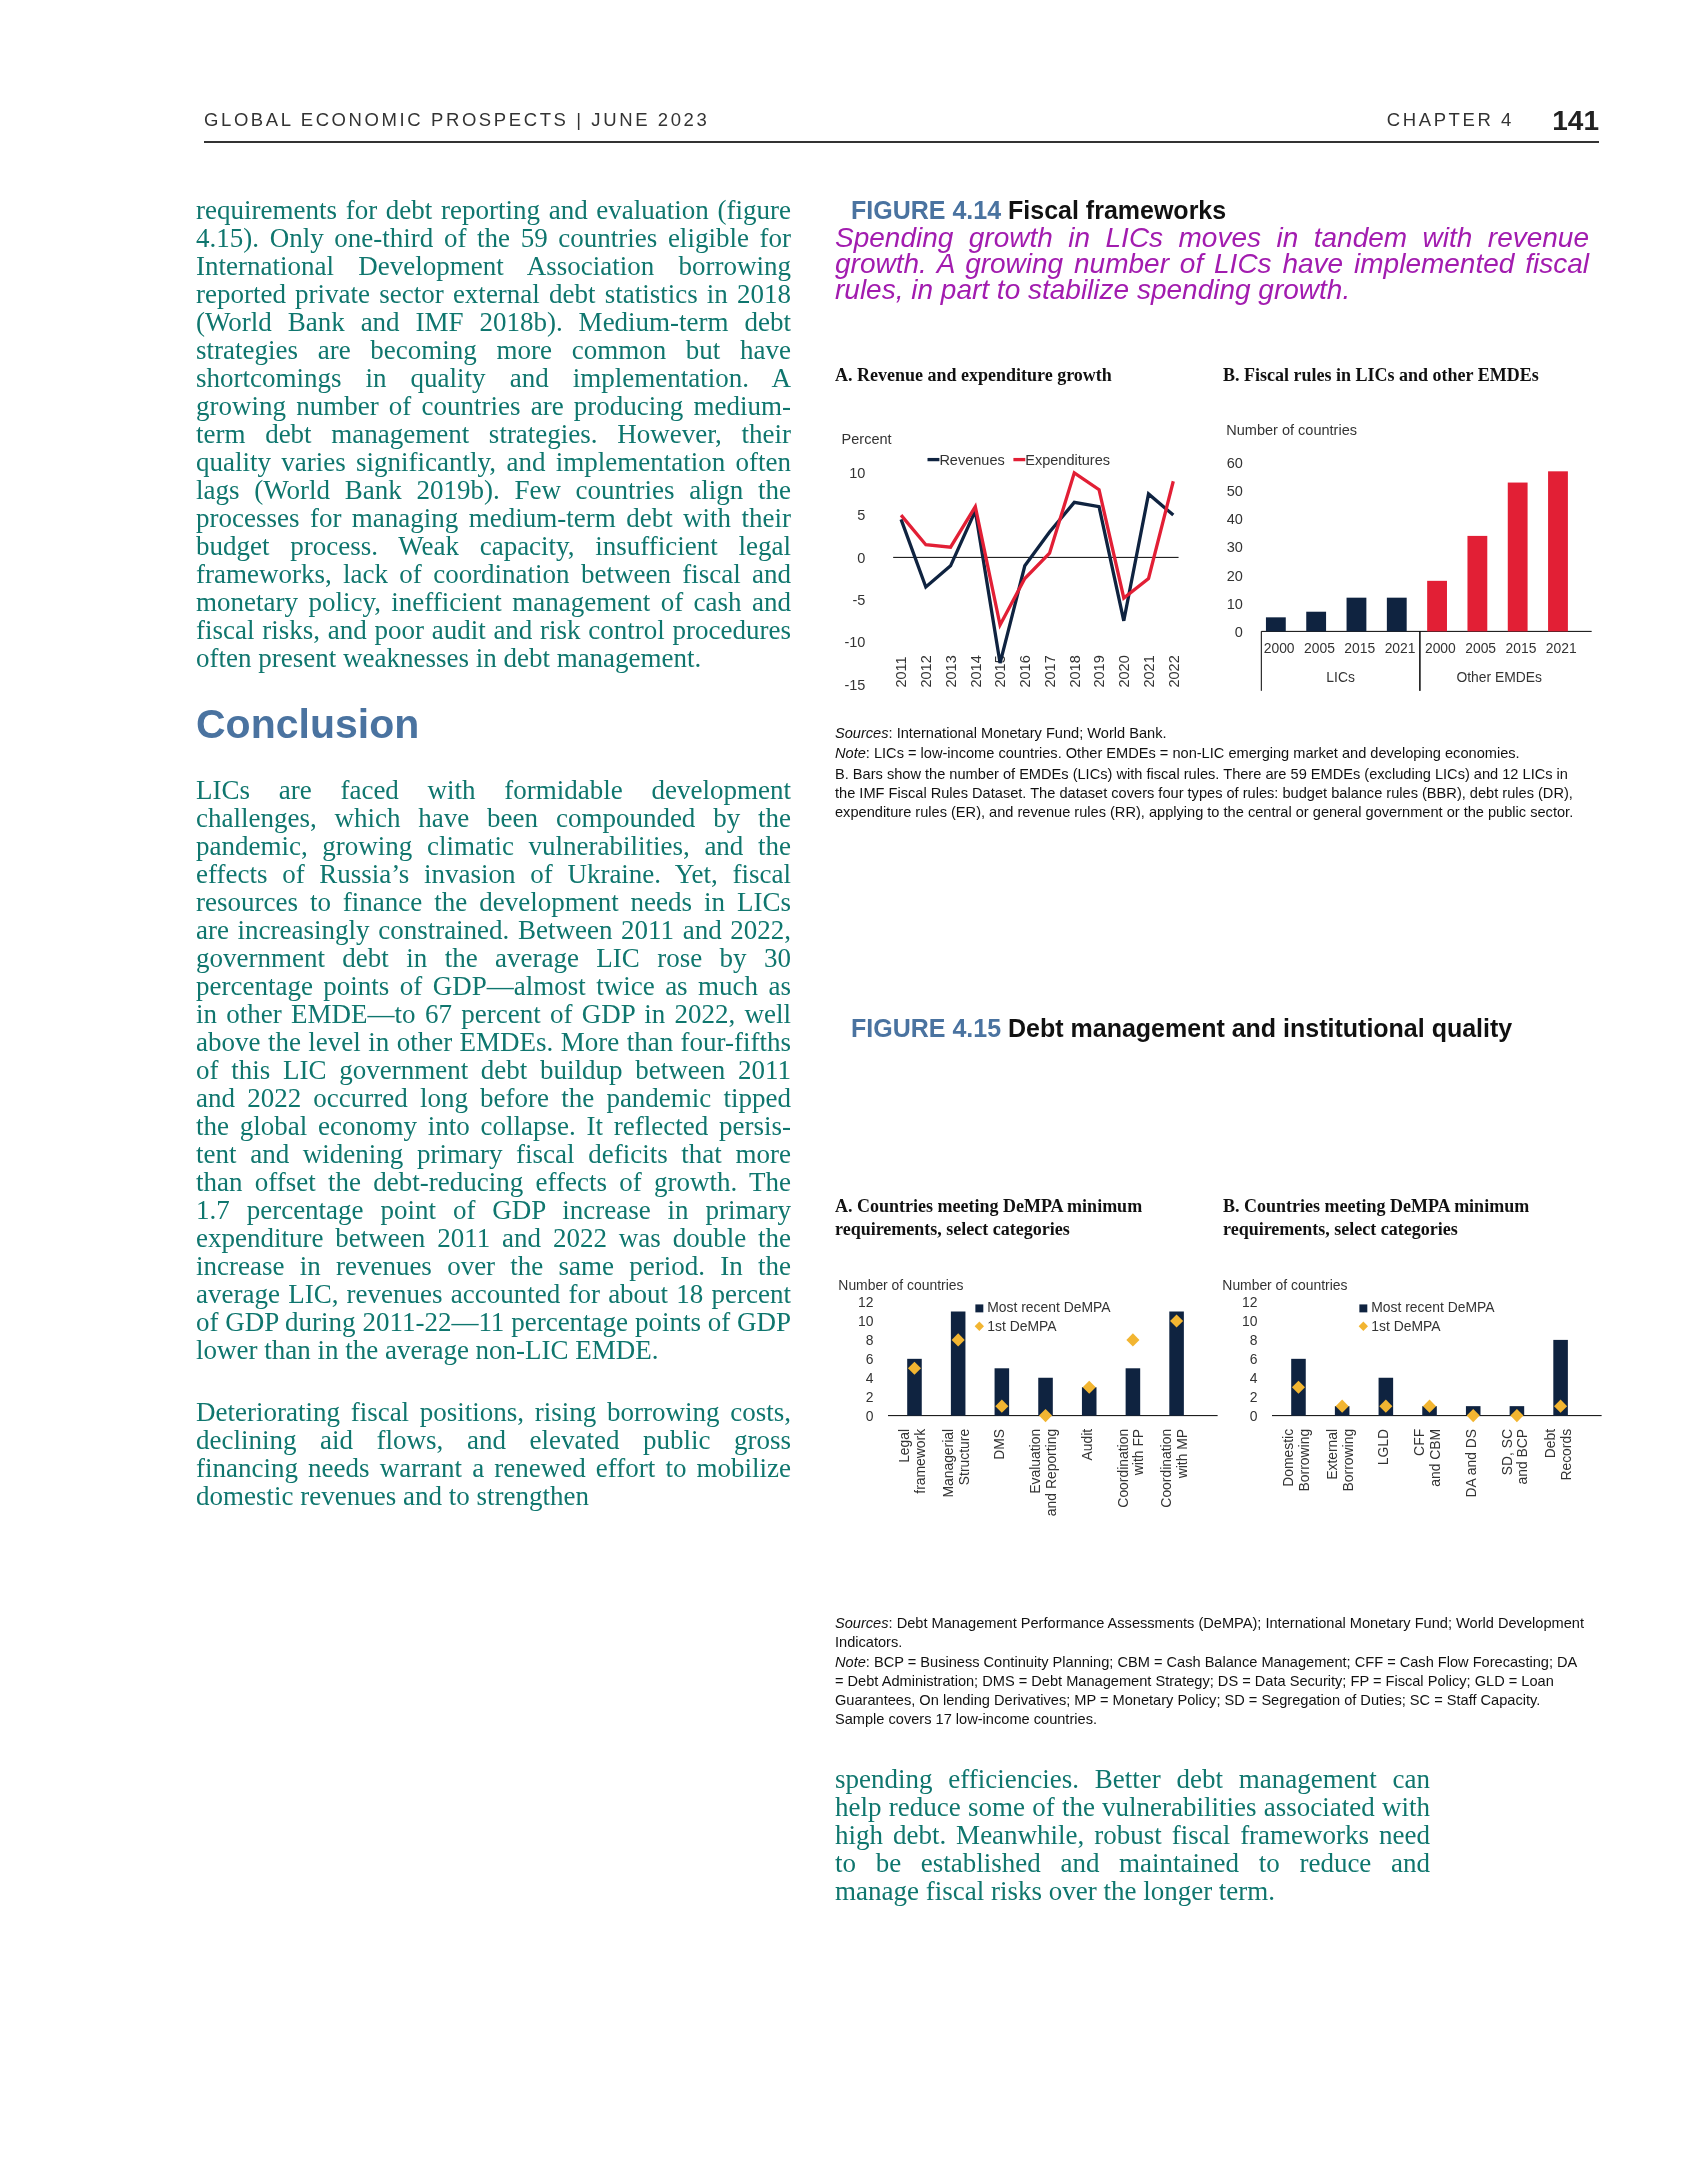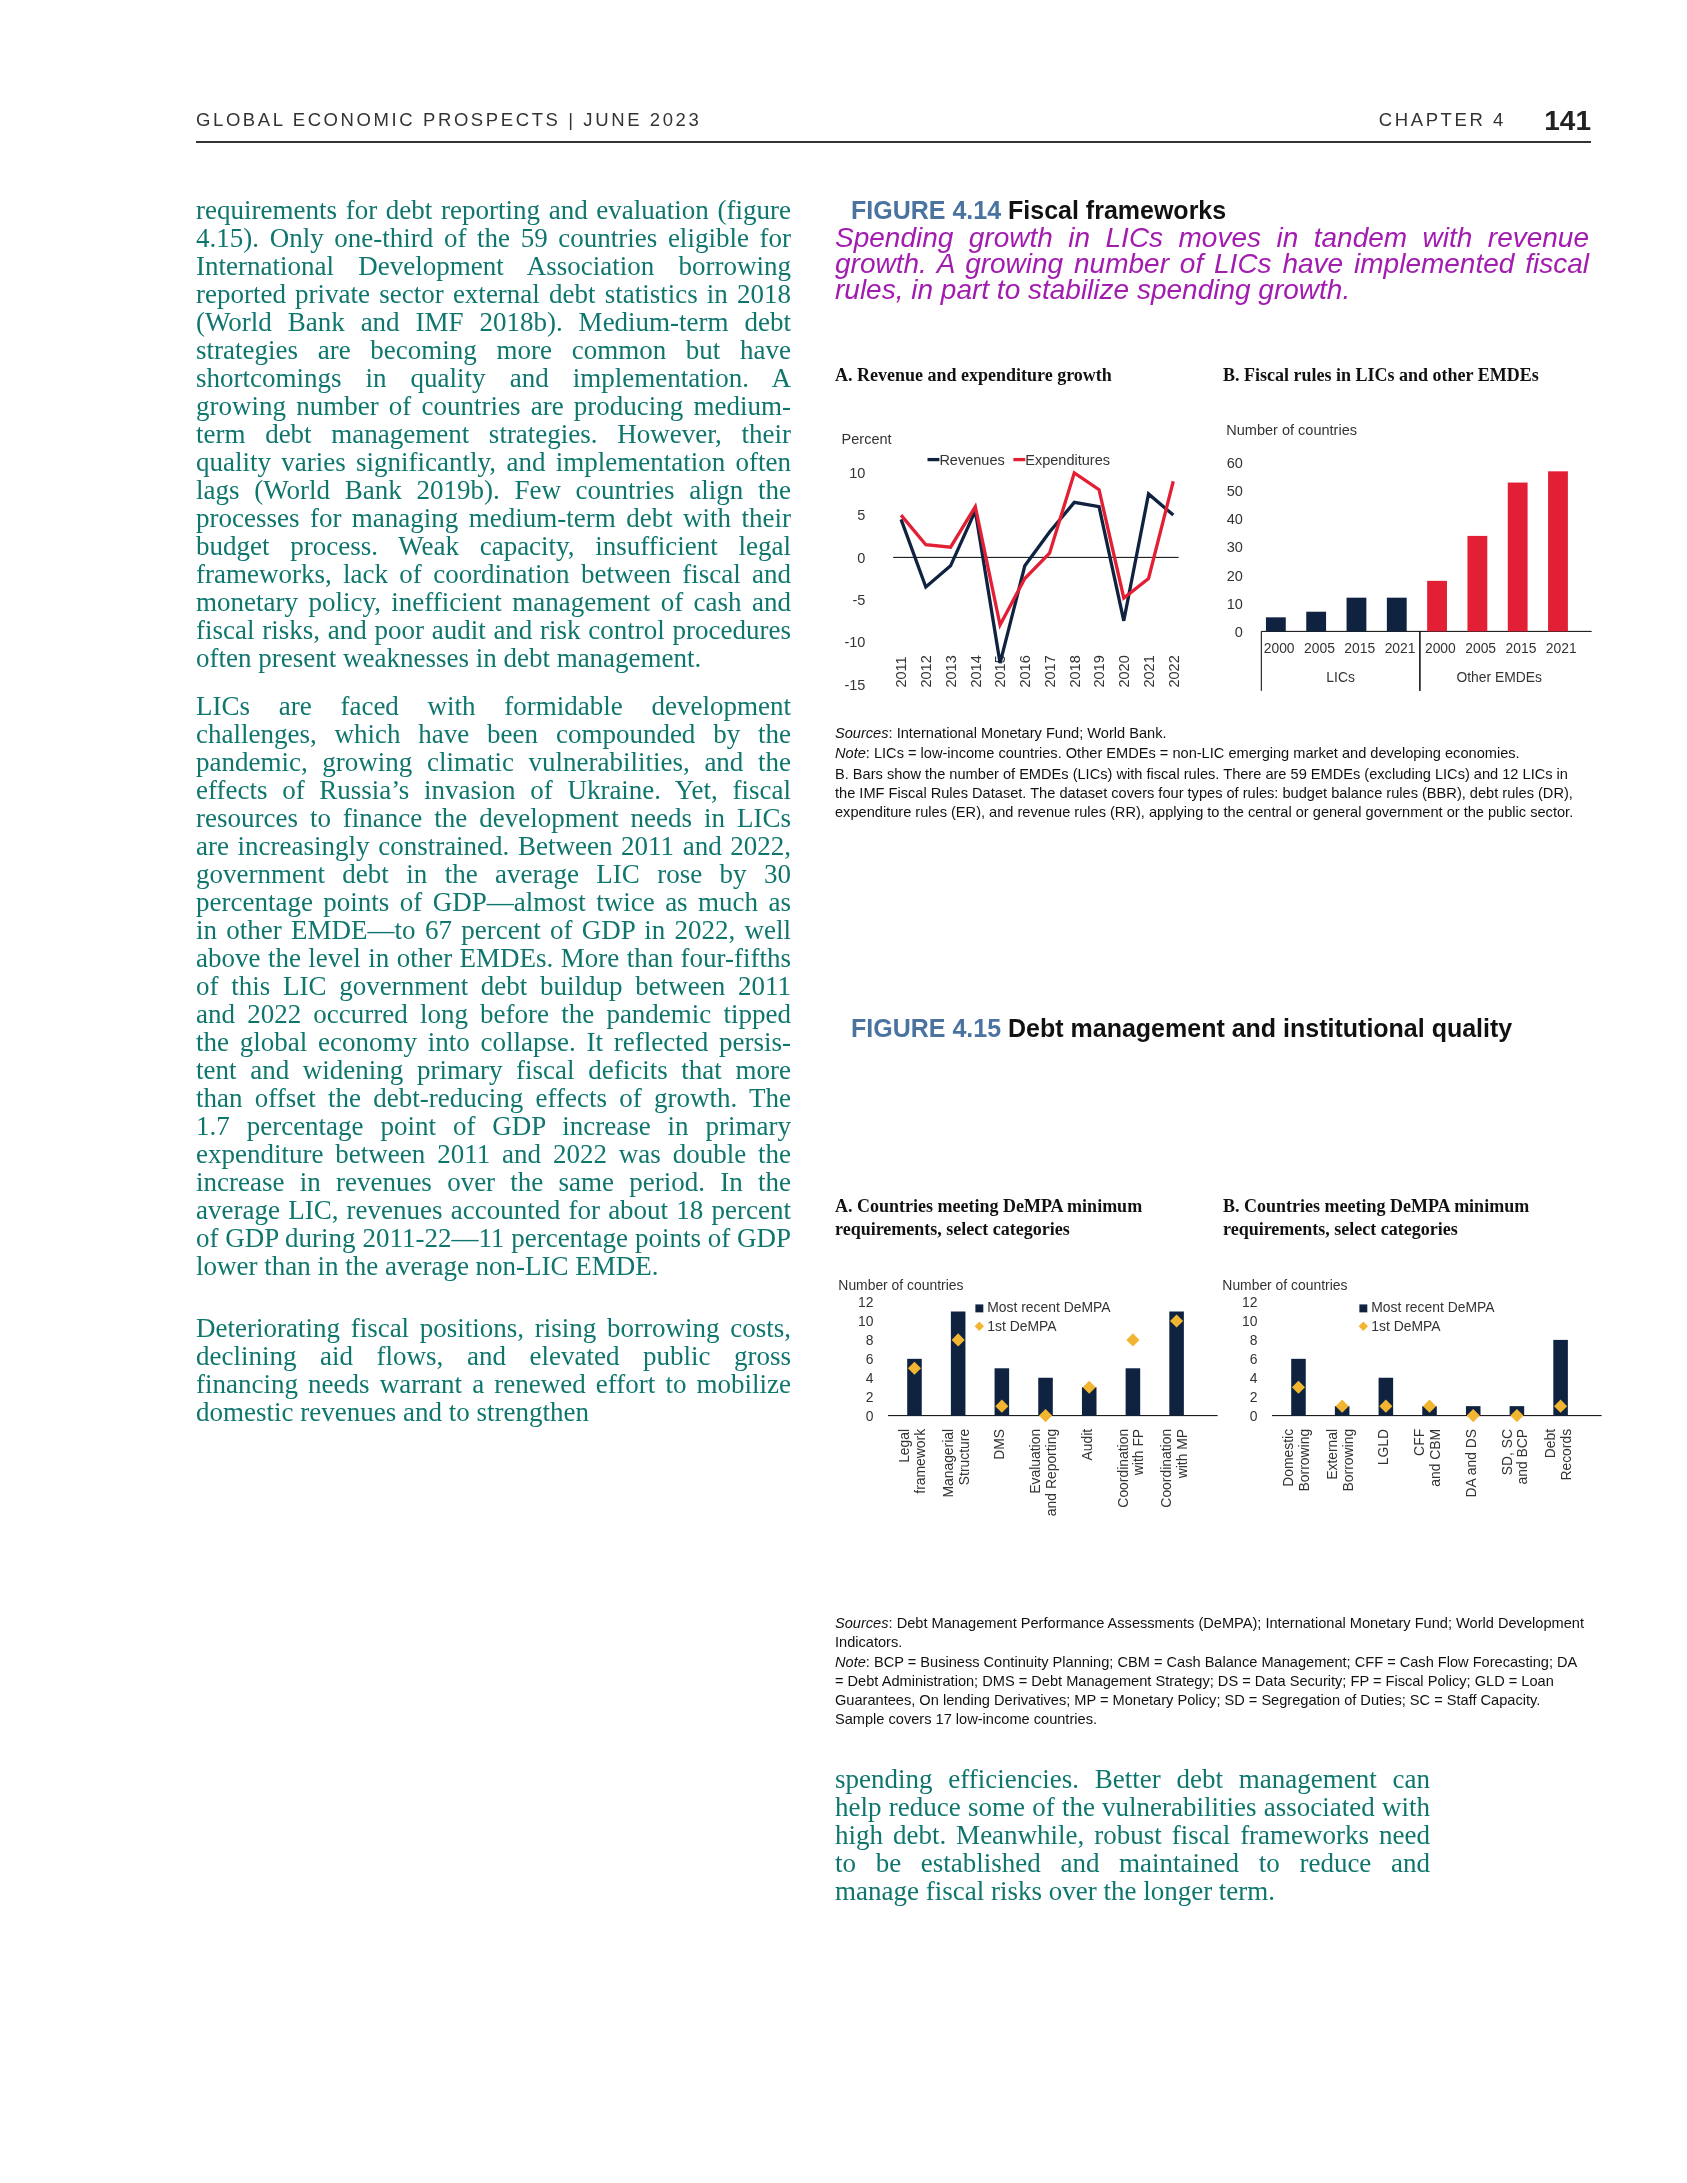--- a/index.html
+++ b/index.html
@@ -1,18 +1,18 @@
 <!DOCTYPE html>
 <html style="font-size:10.6px"><head>
 <meta charset="utf-8">
 <style>
   * { margin: 0; padding: 0; box-sizing: border-box; }
   html, body { width: 1687px; height: 2183px; background: #ffffff; }
   body { position: relative; font-family: "Liberation Serif", serif; color: #1a1a1a; overflow: hidden; }
-  .header { position: absolute; left: 196px; top: 105px; width: 1395px; height: 38px; border-bottom: 2px solid #333; }
+  .header { position: absolute; left: 204px; top: 105px; width: 1395px; height: 38px; border-bottom: 2px solid #333; }
   .header .left { position: absolute; left: 0; top: 4px; font-family: "Liberation Sans", sans-serif; font-size: 18.5px; letter-spacing: 2.6px; color: #333; }
   .header .chap { position: absolute; right: 85px; top: 4px; font-family: "Liberation Sans", sans-serif; font-size: 18.5px; letter-spacing: 2.6px; color: #333; }
   .header .page { position: absolute; right: 0; top: 0px; font-family: "Liberation Sans", sans-serif; font-size: 28px; font-weight: bold; color: #222; }
 
   .leftcol { position: absolute; left: 196px; top: 196px; width: 595px; }
   .body-text { font-size: 27px; line-height: 28px; text-align: justify; hyphens: manual; color: #0f766e; }
   .body-text + .body-text { margin-top: 20px; }
   .section-head { font-family: "Liberation Sans", sans-serif; font-size: 41px; font-weight: bold; color: #4a73a0; margin: 29px 0 28px 0; }
 
   .rightcol { position: absolute; left: 835px; width: 754px; font-family: "Liberation Sans", sans-serif; }
@@ -31,20 +31,21 @@
 <body>
 
 <div class="header">
   <span class="left">GLOBAL ECONOMIC PROSPECTS | JUNE 2023</span>
   <span class="chap">CHAPTER 4</span>
   <span class="page">141</span>
 </div>
 
 <div class="leftcol">
   <p class="body-text">requirements for debt reporting and evaluation (figure 4.15). Only one-third of the 59 countries eligible for International Development Association borrowing reported private sector external debt statistics in 2018 (World Bank and IMF 2018b). Medium-term debt strategies are becoming more common but have shortcomings in quality and implementation. A growing number of countries are producing medium-term debt management strategies. However, their quality varies signifi­cantly, and implementation often lags (World Bank 2019b). Few countries align the processes for managing medium-term debt with their budget process. Weak capacity, insufficient legal frameworks, lack of coordination between fiscal and monetary policy, inefficient management of cash and fiscal risks, and poor audit and risk control procedures often present weaknesses in debt management.</p>
+  <h2 class="section-head">Conclusion</h2>
   <p class="body-text">LICs are faced with formidable development challenges, which have been compounded by the pandemic, growing climatic vulnerabilities, and the effects of Russia’s invasion of Ukraine. Yet, fiscal resources to finance the development needs in LICs are increasingly constrained. Between 2011 and 2022, government debt in the average LIC rose by 30 percentage points of GDP—almost twice as much as in other EMDE—to 67 percent of GDP in 2022, well above the level in other EMDEs. More than four-fifths of this LIC government debt buildup between 2011 and 2022 occurred long before the pandemic tipped the global economy into collapse. It reflected persis­tent and widening primary fiscal deficits that more than offset the debt-reducing effects of growth. The 1.7 percentage point of GDP increase in primary expenditure between 2011 and 2022 was double the increase in revenues over the same period. In the average LIC, revenues accounted for about 18 percent of GDP during 2011-22—11 percentage points of GDP lower than in the average non-LIC EMDE.</p>
   <p class="body-text" style="margin-top:34px">Deteriorating fiscal positions, rising borrowing costs, declining aid flows, and elevated public gross financing needs warrant a renewed effort to mobilize domestic revenues and to strengthen</p>
 </div>
 
 <div class="rightcol" style="top:196px;">
   <div class="fig-title">
     <span class="num">FIGURE 4.14</span>
     <span>Fiscal frameworks</span>
   </div>
   <div class="fig-sub">Spending growth in LICs moves in tandem with revenue growth. A growing number of LICs have implemented fiscal rules, in part to stabilize spending growth.</div>

